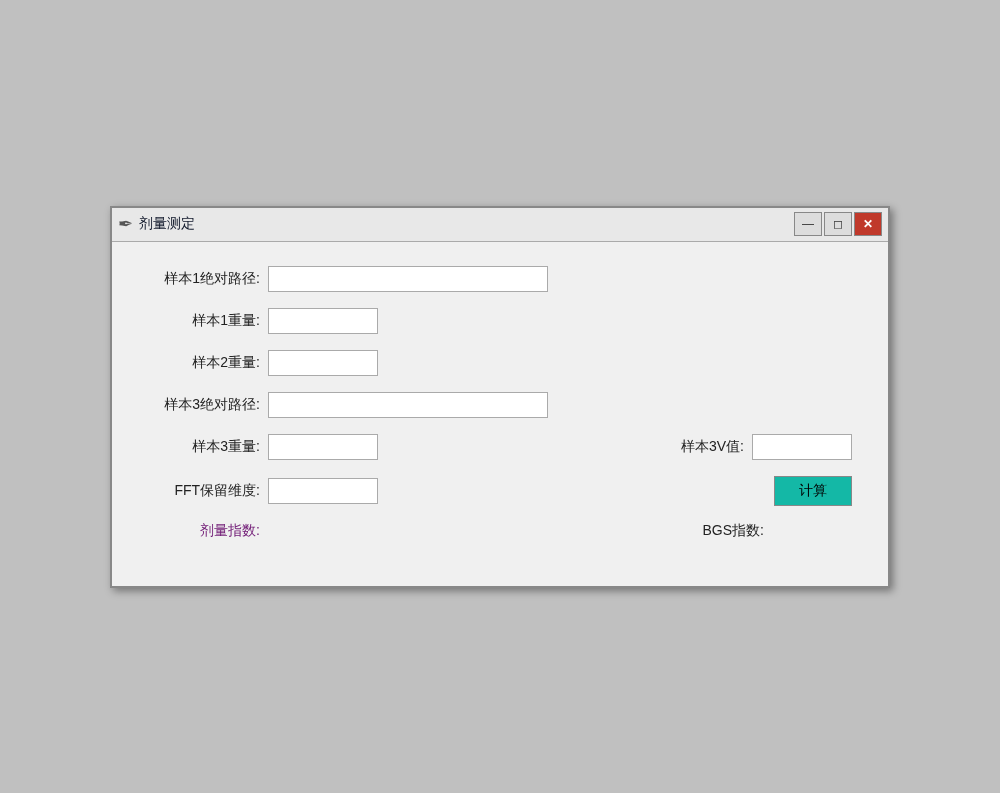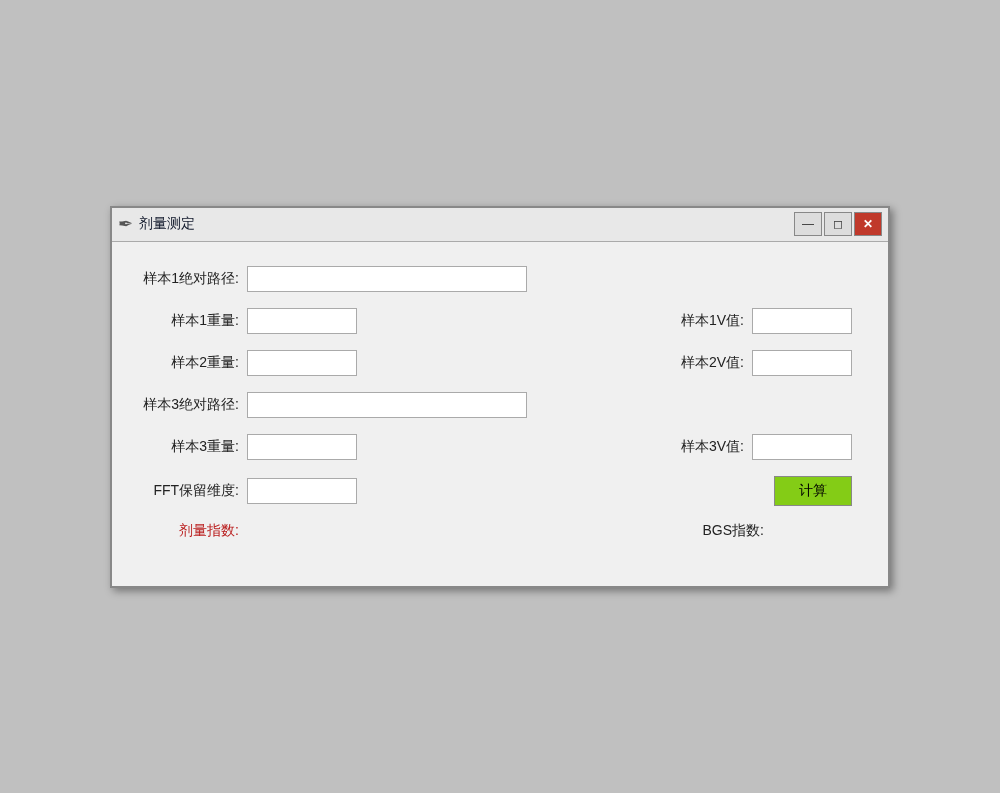--- a/index.html
+++ b/index.html
@@ -70,21 +70,21 @@
       color: #333;
     }
 
     .titlebar-btn.close-btn {
       background: #c0392b;
       color: white;
       font-weight: bold;
     }
 
     .content {
-      padding: 24px 36px 30px 15px;
+      padding: 24px 36px 30px 36px;
     }
 
     .form-row {
       display: flex;
       align-items: center;
       margin-bottom: 16px;
     }
 
     .form-row .label {
       text-align: right;
@@ -120,39 +120,39 @@
 
     .right-label {
       text-align: right;
       min-width: 100px;
       color: #222;
       font-size: 14px;
       padding-right: 8px;
     }
 
     .calc-btn {
-      background: #84cc16;
+      background: #14b8a6;
       border: 1px solid #888;
       padding: 4px 24px;
       font-size: 14px;
       font-family: "Microsoft YaHei", "SimSun", sans-serif;
       cursor: pointer;
       height: 30px;
     }
 
     .result-row {
       display: flex;
       align-items: center;
       margin-bottom: 16px;
     }
 
     .result-label {
       text-align: right;
       min-width: 120px;
-      color: #b91c1c;
+      color: #701a75;
       font-size: 14px;
       padding-right: 8px;
     }
 
     .result-value {
       font-size: 14px;
       color: #222;
       min-width: 80px;
     }
 
@@ -190,34 +190,26 @@
   <div class="content">
 
     <div class="form-row">
       <span class="label">样本1绝对路径:</span>
       <input class="input-field input-wide" type="text" style="">
     </div>
 
     <div class="form-row">
       <span class="label">样本1重量:</span>
       <input class="input-field input-medium" type="text" style="">
-      <div class="right-group">
-        <span class="right-label">样本1V值:</span>
-        <input class="input-field input-small" type="text" style="">
-      </div>
     </div>
 
 
     <div class="form-row">
       <span class="label">样本2重量:</span>
       <input class="input-field input-medium" type="text" style="">
-      <div class="right-group">
-        <span class="right-label">样本2V值:</span>
-        <input class="input-field input-small" type="text" style="">
-      </div>
     </div>
 
     <div class="form-row">
       <span class="label">样本3绝对路径:</span>
       <input class="input-field input-wide" type="text" style="">
     </div>
 
     <div class="form-row">
       <span class="label">样本3重量:</span>
       <input class="input-field input-medium" type="text" style="">

